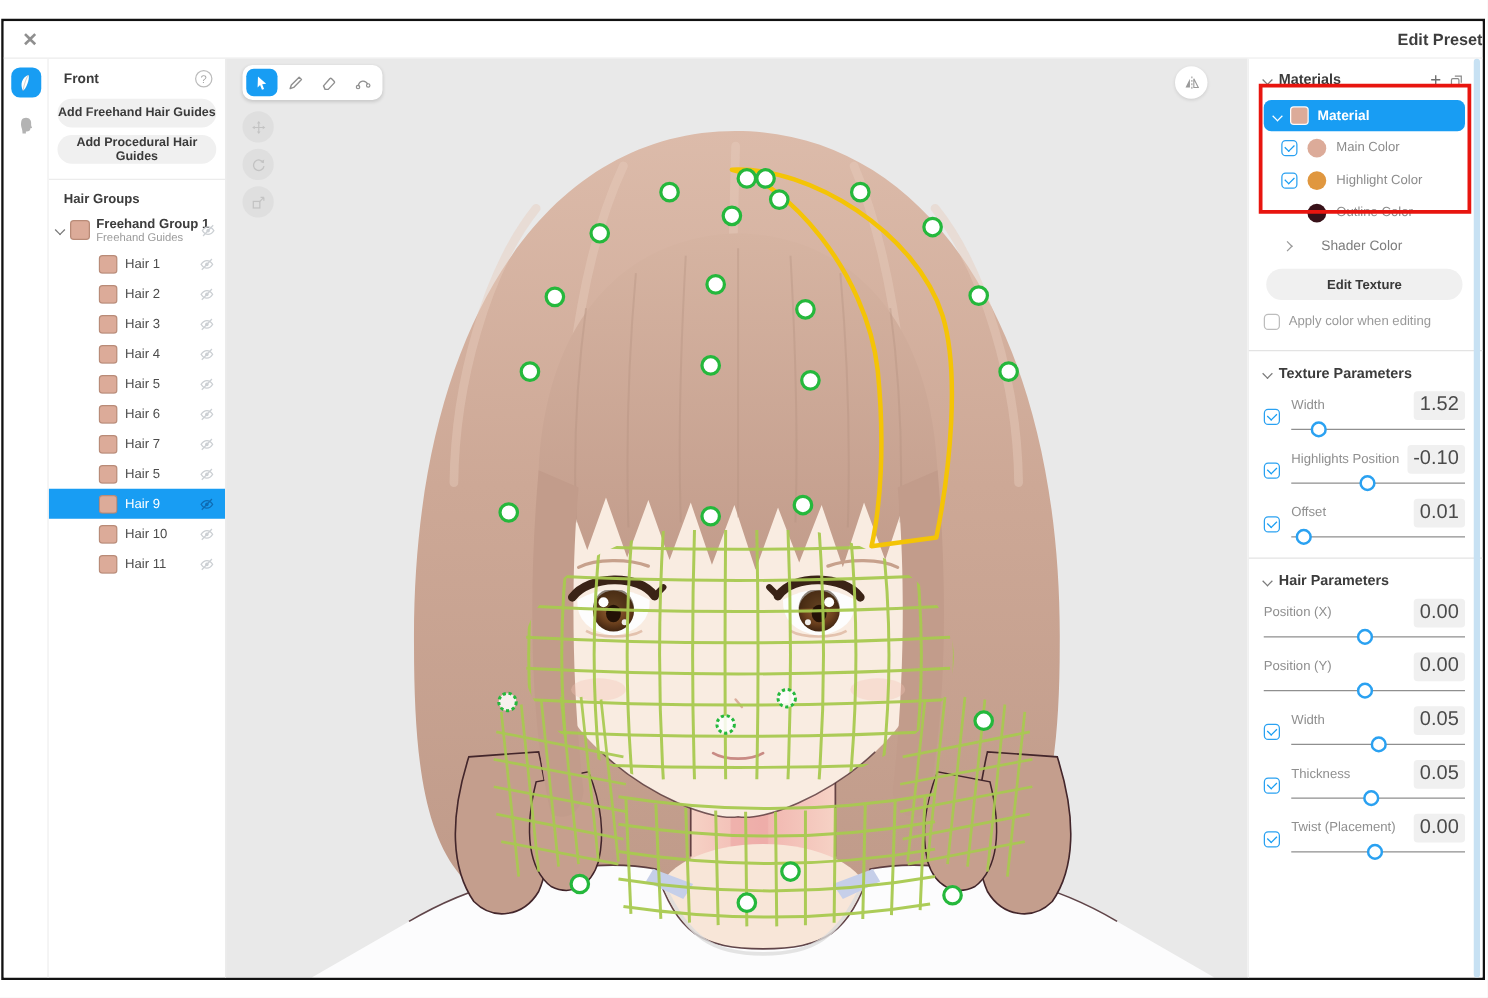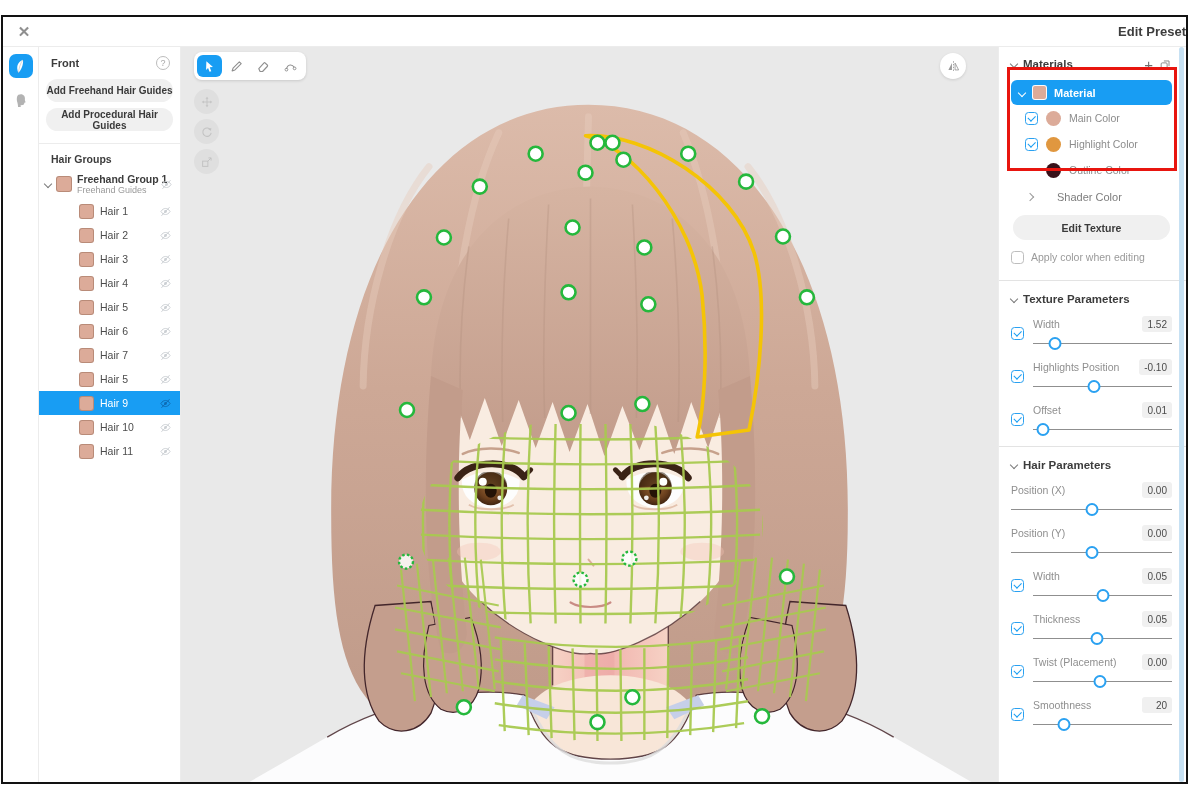--- a/index.html
+++ b/index.html
@@ -93,21 +93,21 @@
   .edit-tex { margin:6px 2px 0 2px; height:25px; width:calc(100% - 4px); background:#f0f0f0;
     border:none; border-radius:13px; font-family:inherit; font-size:10.5px; font-weight:bold; color:#3a3a3a; cursor:pointer; }
   .apply-row { display:flex; align-items:center; gap:7px; height:28px; margin-top:3px; }
   .apply-row .alabel { color:#9a9a9a; font-size:10.5px; }
   .sep { height:1px; background:#e3e3e3; margin:9px -14px 9px -12px; }
   .param { display:flex; gap:8px; margin-top:7px; }
   .param .cbcol { width:14px; display:flex; align-items:center; flex:0 0 auto; }
   .param .pmain { flex:1; min-width:0; }
   .lrow { display:flex; justify-content:space-between; align-items:center; height:18px; margin-bottom:3px; }
   .plabel { color:#8f8f8f; font-size:10.5px; white-space:nowrap; }
-  .pval { background:#f0f0f0; border-radius:3px; padding:2.5px 5px; font-size:10px; color:#4a4a4a;
+  .pval { background:#f0f0f0; border-radius:3px; padding:2.5px 5px; font-size:16px; color:#4a4a4a;
     min-width:30px; text-align:right; }
   .slider { position:relative; height:15px; cursor:pointer; }
   .slider .track { position:absolute; left:0; right:0; top:7px; height:1.4px; background:#8f8f8f; }
   .slider .handle { position:absolute; top:1px; width:13px; height:13px; background:#fff;
     border:2.2px solid #2aa1f1; border-radius:50%; transform:translateX(-50%); }
   .sprite { position:absolute; width:0; height:0; overflow:hidden; }
 </style>
 </head>
 <body>
 
@@ -667,31 +667,16 @@
           <span class="lrow">
             <span class="plabel">Twist (Placement)</span>
             <span class="pval">0.00</span>
           </span>
           <span class="slider" style="display:block">
             <span class="track"></span>
               <span class="handle" style="left:48%"></span>
           </span>
         </span>
       </div>
-      <div class="param">
-        <span class="cbcol">
-            <span class="cbx checked"></span>
-          </span>
-        <span class="pmain">
-          <span class="lrow">
-            <span class="plabel">Smoothness</span>
-            <span class="pval">20</span>
-          </span>
-          <span class="slider" style="display:block">
-            <span class="track"></span>
-              <span class="handle" style="left:22%"></span>
-          </span>
-        </span>
-      </div>
 
     </div>
   </div>
 </div>
 
 </body></html>

